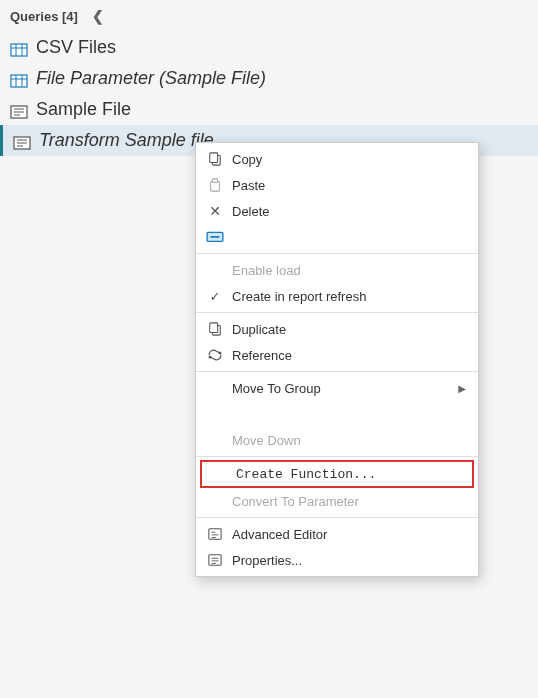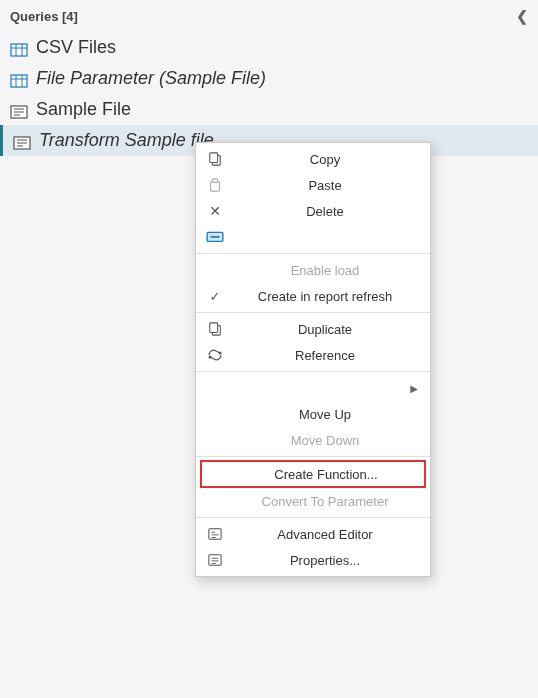--- a/index.html
+++ b/index.html
@@ -19,25 +19,26 @@
       position: absolute;
       top: 0; left: 0;
       width: 538px;
       height: 698px;
       background: #f5f5f5;
     }
 
     .sidebar-header {
       display: flex;
       align-items: center;
-      justify-content: space-between;
+      justify-content: flex-start;
       padding: 8px 10px;
       font-size: 13px;
       font-weight: 600;
       color: #444;
+      gap: 14px;
     }
 
     .collapse-icon {
       font-size: 14px;
       color: #666;
       cursor: pointer;
     }
 
     .query-list {
       list-style: none;
@@ -66,27 +67,26 @@
       width: 18px;
       height: 14px;
       flex-shrink: 0;
     }
 
     
     .context-menu {
       position: absolute;
       top: 142px;
       left: 195px;
-      width: 236px;
+      width: 284px;
       background: #fff;
       border: 1px solid #ccc;
       box-shadow: 2px 4px 12px rgba(0,0,0,0.2);
       z-index: 100;
       padding: 3px 0;
-      text-align: center;
     }
 
     .menu-item {
       display: flex;
       align-items: center;
       padding: 5px 12px 5px 10px;
       cursor: pointer;
       gap: 8px;
       color: #333;
       font-size: 13px;
@@ -94,20 +94,21 @@
 
     .menu-item.disabled {
       color: #aaa;
       cursor: default;
     }
 
     .menu-item.highlighted {
       border: 2px solid #e03030;
       margin: 0 4px;
       padding: 4px 8px 4px 8px;
+      font-family: Liberation Mono, monospace;
     }
 
     .menu-icon {
       width: 18px;
       height: 16px;
       flex-shrink: 0;
       display: flex;
       align-items: center;
       justify-content: center;
       font-size: 12px;
@@ -262,26 +263,26 @@
         <circle cx="3" cy="9" r="1.5" fill="#555"></circle>
       </svg>
     </span>
     <span class="menu-item-label">Reference</span>
   </div>
 
   <div class="menu-separator"></div>
 
   <div class="menu-item">
     <span class="menu-icon"></span>
+    <span class="menu-item-label">Move To Group</span>
     <span class="menu-arrow">▶</span>
   </div>
 
   <div class="menu-item">
     <span class="menu-icon"></span>
-    <span class="menu-item-label">Move Up</span>
   </div>
 
   <div class="menu-item disabled">
     <span class="menu-icon"></span>
     <span class="menu-item-label">Move Down</span>
   </div>
 
   <div class="menu-separator"></div>
 
   <div class="menu-item highlighted">

